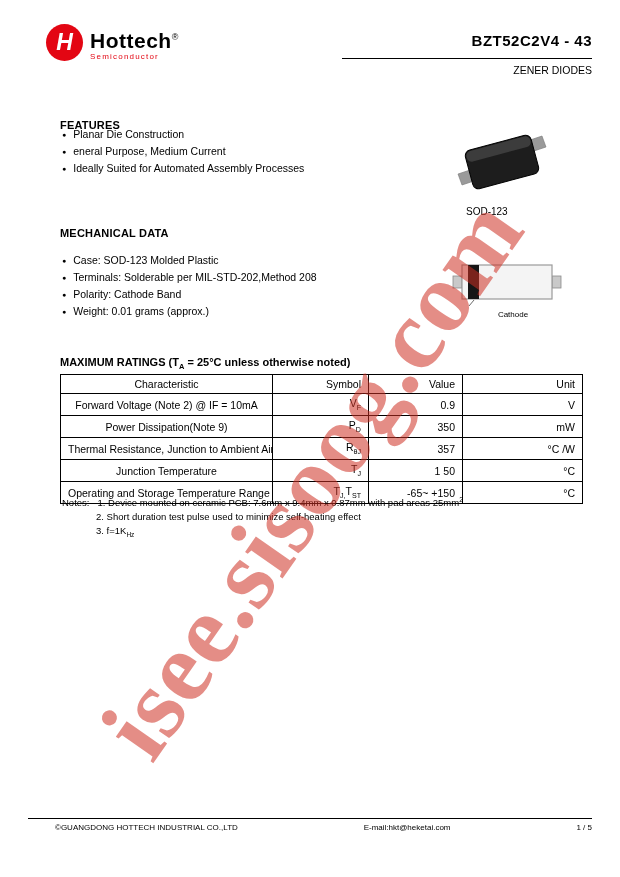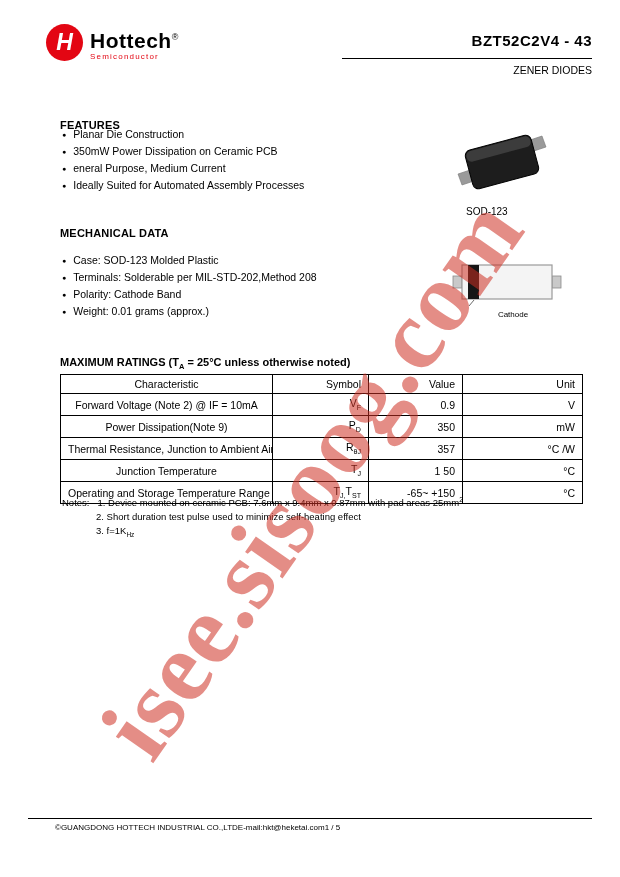--- a/index.html
+++ b/index.html
@@ -63,21 +63,21 @@
     transform:translate(-50%,-50%) rotate(-55deg);
     font-family:"Liberation Serif", serif; font-weight:bold;
     font-size:100px; letter-spacing:1px; white-space:nowrap;
     color:rgba(206,48,35,0.55); pointer-events:none; z-index:6;
   }
 
   
   .footer-rule { position:absolute; left:28px; right:28px; top:818px; border-top:1px solid #000; }
   .footer {
     position:absolute; left:28px; right:28px; top:823px;
-    display:flex; justify-content:flex-start; align-items:flex-start;
+    display:flex; justify-content:space-between; align-items:flex-start;
     font-size:8px; padding-left:27px;
   }
 </style>
 </head>
 <body>
 
 <div class="page">
 
   <div class="logo">
     <div class="logo-circle">
@@ -88,21 +88,20 @@
       <div class="brand-sub">Semiconductor</div>
     </div>
   </div>
   <div class="part-number">BZT52C2V4 - 43</div>
   <div class="header-rule"></div>
   <div class="doc-type">ZENER DIODES</div>
 
   <div class="sec-title" style="top:96px;margin-top:23px;">FEATURES</div>
   <ul class="blist" style="top:126px;">
     <li>Planar Die Construction</li>
-    <li>350mW Power Dissipation on Ceramic PCB</li>
     <li>eneral Purpose, Medium Current</li>
     <li>Ideally Suited for Automated Assembly Processes</li>
   </ul>
 
   <div class="pkg-fig">
     <svg width="100" height="70" viewBox="0 0 100 70">
       <polygon points="6,46 24,40 28,51 10,57" fill="#9a9a9a" stroke="#777" stroke-width="0.6"></polygon>
       <polygon points="72,14 90,8 94,19 76,25" fill="#9a9a9a" stroke="#777" stroke-width="0.6"></polygon>
       <g transform="rotate(-15 50 34)">
         <rect x="16" y="14" width="68" height="40" rx="6" fill="#1d1d1d" stroke="#000"></rect>

